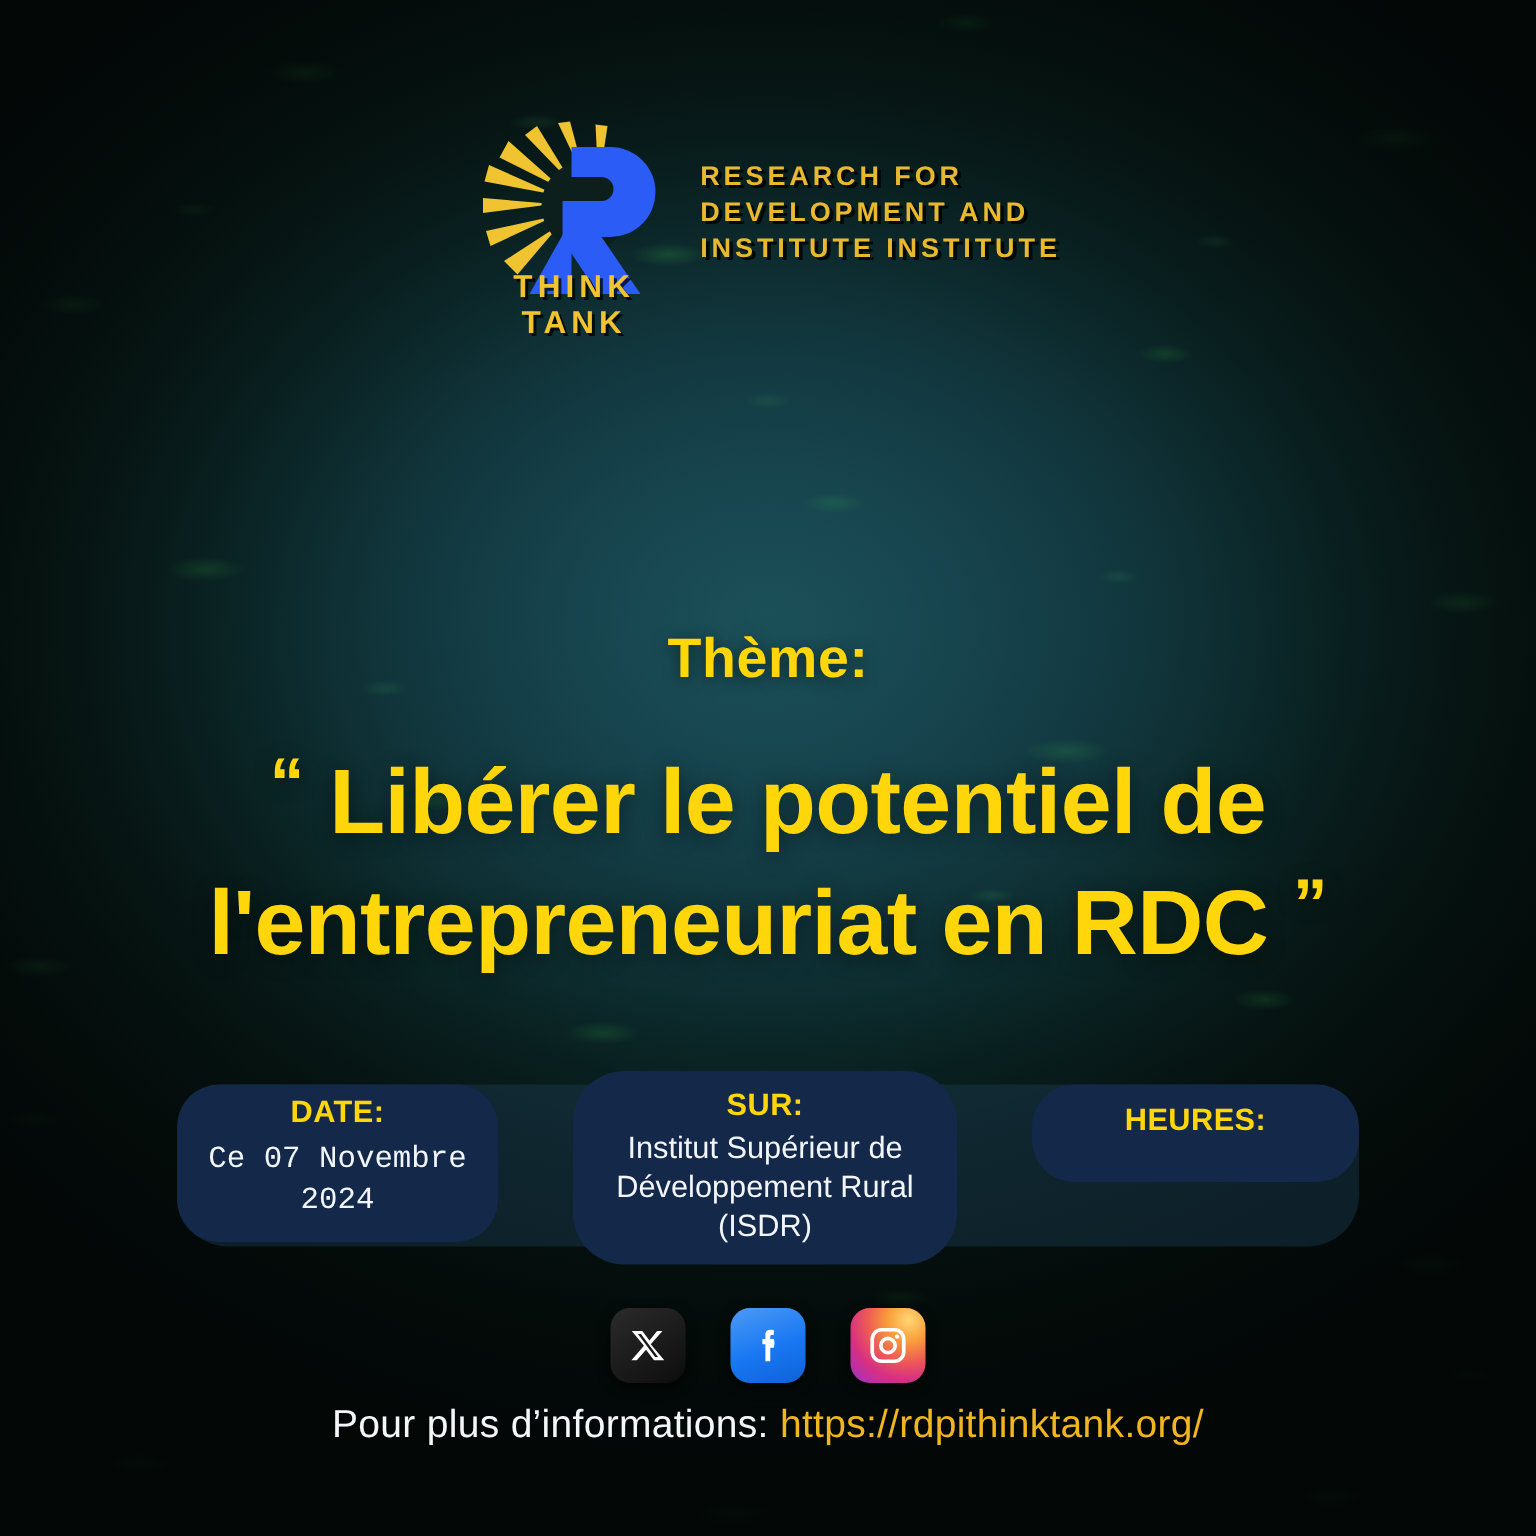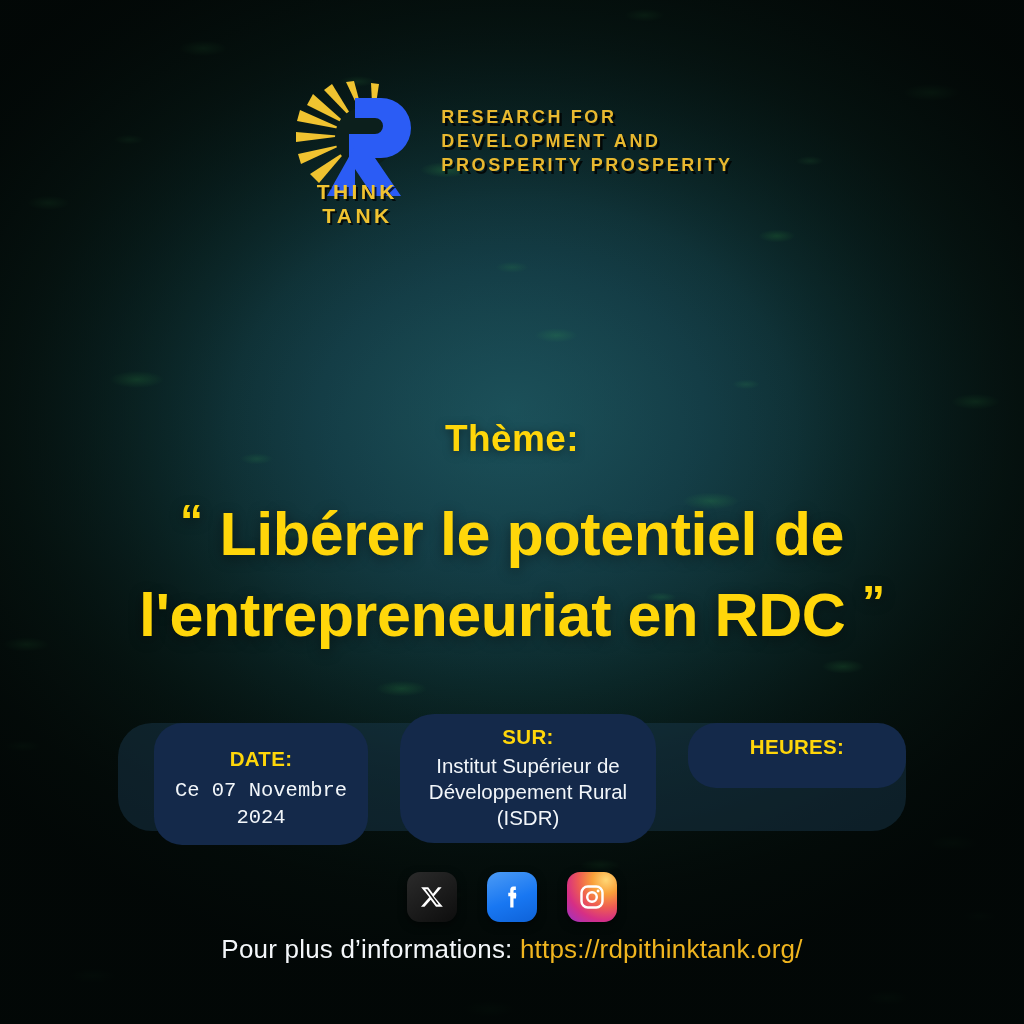--- a/index.html
+++ b/index.html
@@ -168,23 +168,22 @@
     background: #142murky;
     background: #14294a;
     border-radius: 30px;
     text-align: center;
     color: #eef3f8;
     box-sizing: border-box;
   }
   .card-date {
     width: 214px;
     margin-top: 9px;
-    padding: 24px 10px 14px;
+    padding: 7px 10px 14px;
     border-radius: 28px;
-    margin-left: 36px;
   }
   .card-venue {
     width: 256px;
     margin-top: 0px;
     padding: 11px 12px 13px;
     border-radius: 34px;
   }
   .card-hours {
     width: 218px;
     margin-top: 9px;
@@ -275,21 +274,21 @@
           <path d="M64 18 h26 a30 30 0 0 1 0 60 h-6 l26 38 h-28 L58 80 V54 h26 a8 8 0 0 0 0-16 H64 z"></path>
           <polygon points="36,116 64,66 64,116"></polygon>
         </g>
       </svg>
       <div class="logo-think">THINK TANK</div>
     </div>
 
     <div class="logo-text">
       <div>RESEARCH FOR</div>
       <div>DEVELOPMENT AND</div>
-      <div>PROSPERITY PROSPERITY</div>
+      <div>INSTITUTE INSTITUTE</div>
     </div>
   </div>
 
   <div class="theme-block">
     <div class="theme-label">Thème:</div>
     <div class="theme-quote">
       <span class="qmark">“</span>
       <span>Libérer le potentiel de</span><br>
       <span>l'entrepreneuriat en RDC</span>
       <span class="qmark">”</span>

